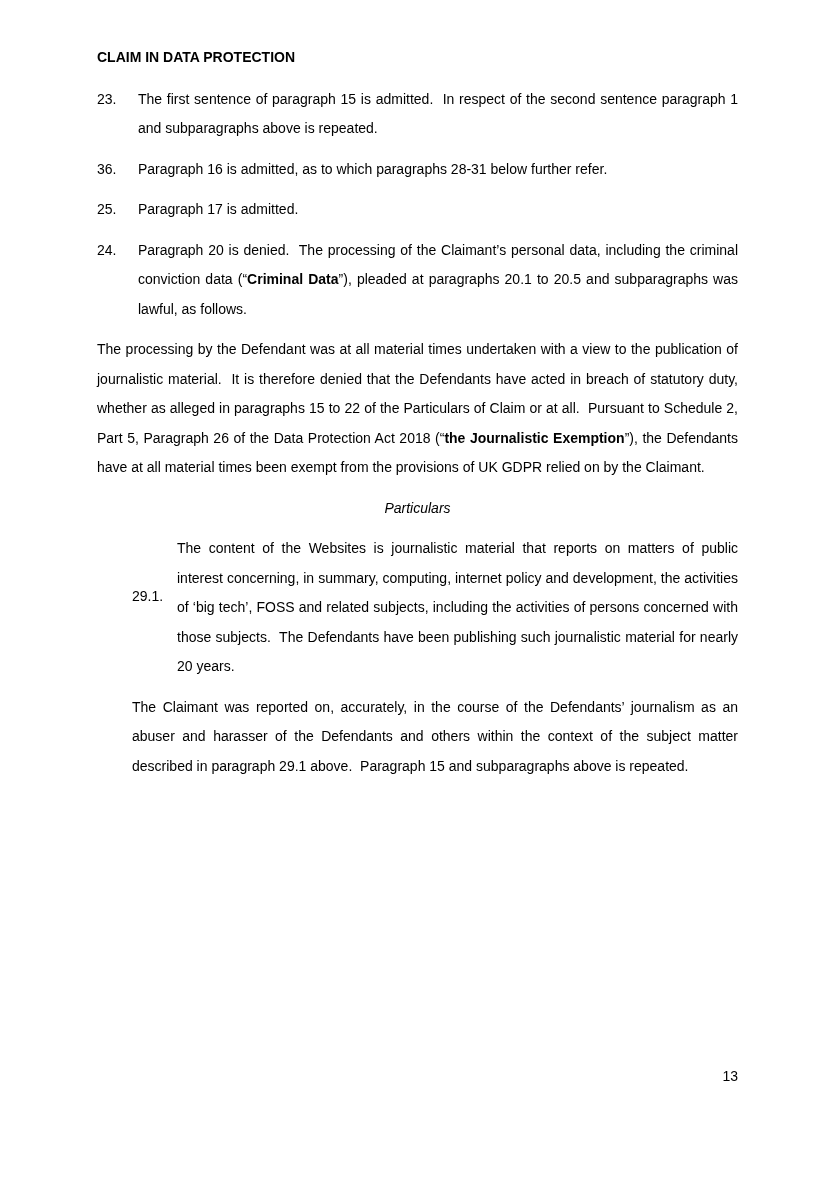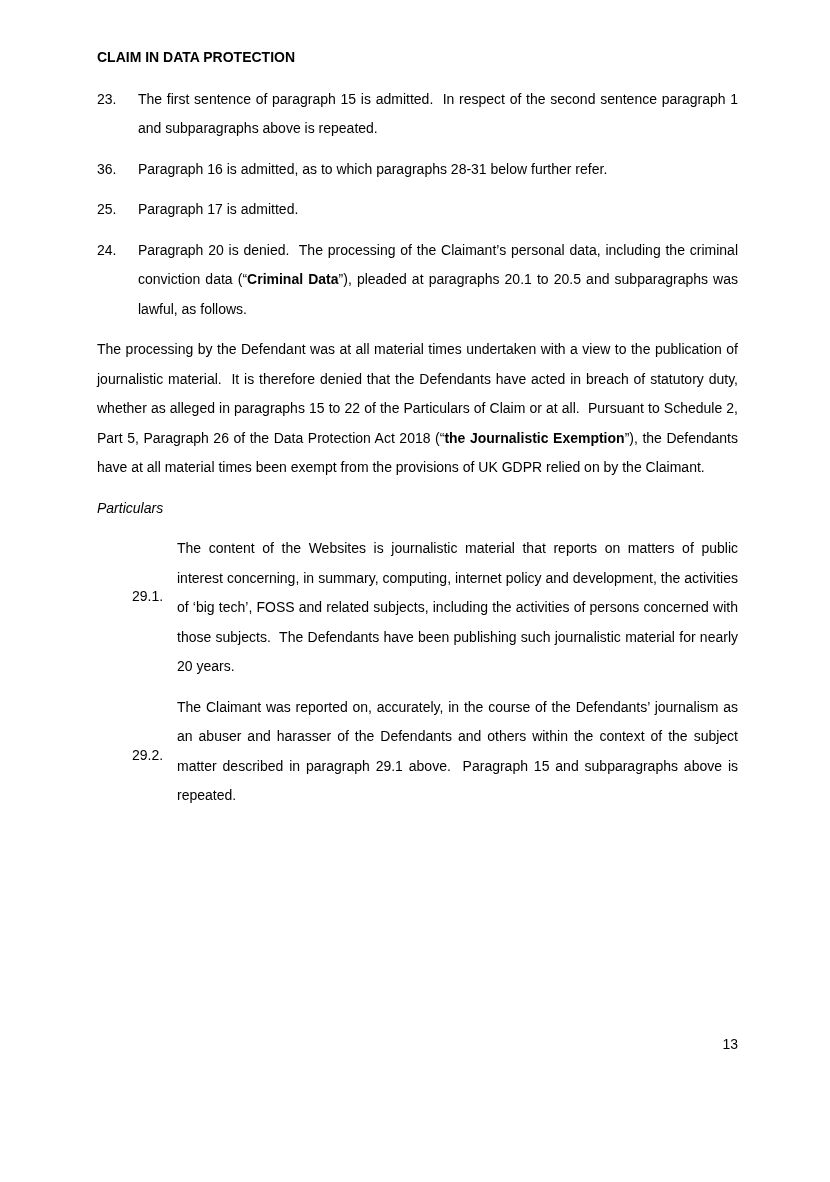--- a/index.html
+++ b/index.html
@@ -41,30 +41,30 @@
     white-space: pre-wrap;
   }
   .para.level2 {
     margin-left: 35px;
   }
   .para.level2 .num {
     flex: 0 0 45px;
     margin-top: 48px;
   }
   .particulars {
-    text-align: left;
+    text-align: center;
     font-style: italic;
     margin: 0 0 11px 0;
   }
   .seg-bold {
     font-weight: bold;
   }
   .page-number {
     position: absolute;
-    top: 1036px;
+    top: 1068px;
     right: 92px;
     line-height: normal;
   }
 </style>
 </head>
 <body>
 
 <div class="page">
 
   <div class="heading">CLAIM IN DATA PROTECTION</div>
@@ -96,19 +96,18 @@
   </div>
 
   <div class="particulars">Particulars</div>
 
   <div class="para level2">
     <span class="num">29.1.</span>
     <span class="text"><span>The content of the Websites is journalistic material that reports on matters of public interest concerning, in summary, computing, internet policy and development, the activities of ‘big tech’, FOSS and related subjects, including the activities of persons concerned with those subjects.  The Defendants have been publishing such journalistic material for nearly 20 years.</span></span>
   </div>
 
   <div class="para level2">
-    <span class="num">29.2.</span>
     <span class="text"><span>The Claimant was reported on, accurately, in the course of the Defendants’ journalism as an abuser and harasser of the Defendants and others within the context of the subject matter described in paragraph 29.1 above.  Paragraph 15 and subparagraphs above is repeated.</span></span>
   </div>
 
   <div class="page-number">13</div>
 
 </div>
 
 </body></html>

